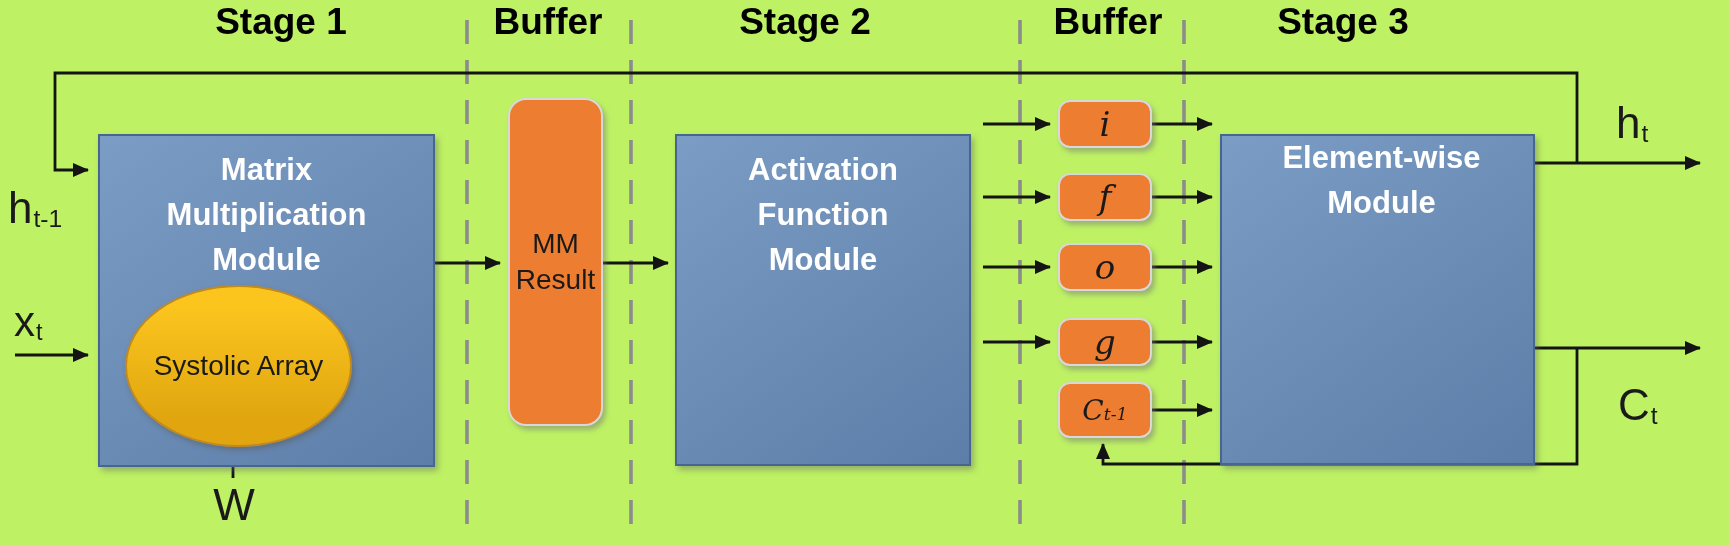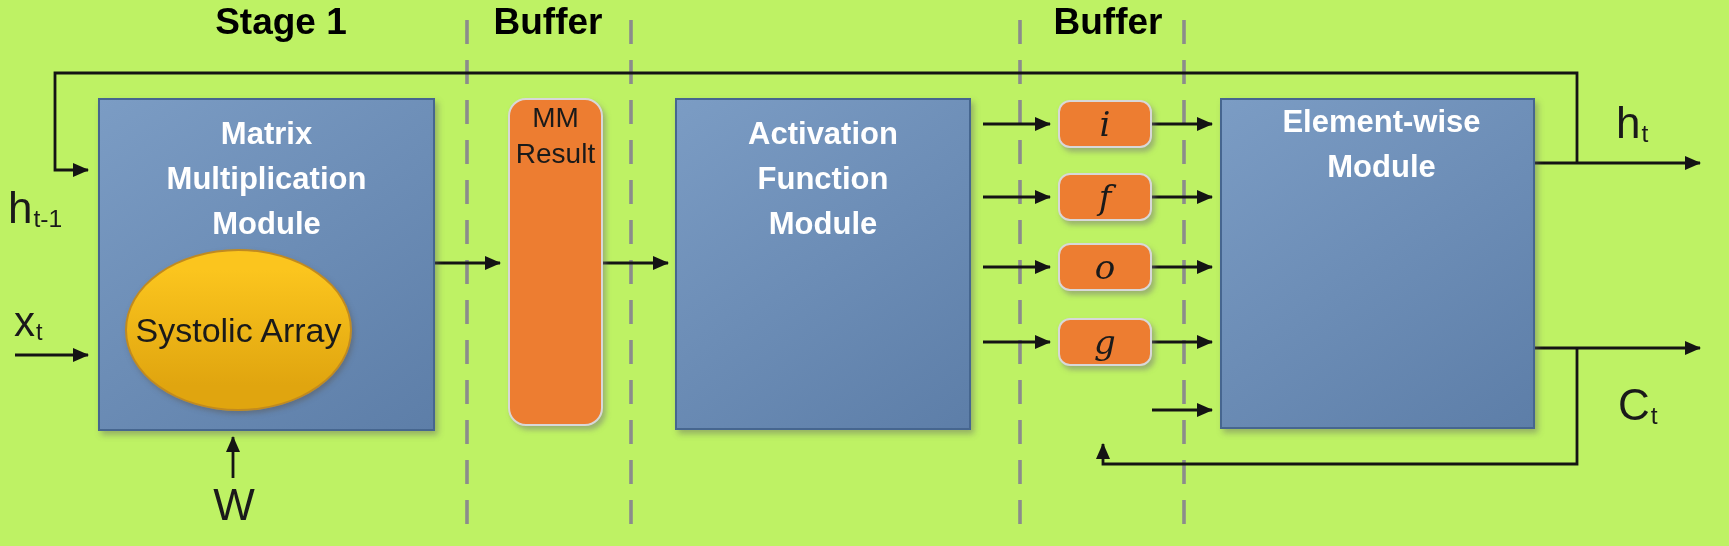--- a/index.html
+++ b/index.html
@@ -14,35 +14,35 @@
 
   svg.wires { position:absolute; left:0; top:0; z-index:1; }
   .wire  { stroke:var(--wire); stroke-width:2.8; fill:none; }
   .dashline { stroke:var(--dash); stroke-width:3.6; stroke-dasharray:24 16; fill:none; }
 
   .zone-header { position:absolute; top:1px; transform:translateX(-50%);
     font-size:37px; font-weight:bold; color:var(--header-text); white-space:nowrap; z-index:3; }
 
   .module { position:absolute; z-index:2;
     background:linear-gradient(145deg, var(--module-blue-top) 0%, var(--module-blue-bottom) 100%);
-    border:2px solid var(--module-border); box-shadow:3px 4px 6px rgba(100,100,100,.45); }
+    border:2px solid var(--module-border); box-shadow:3px 4px 6px rgba(100,100,100,.45);margin-top:36px; }
   .module-title { color:var(--module-title); font-weight:bold; font-size:31px; line-height:1.45;
     text-align:center; white-space:pre-line; padding-top:12px; }
   .module.centered { display:flex; align-items:flex-start; justify-content:center;padding-left:8px; }
   .module.centered .module-title { padding-top:0; }
 
   .ellipse { position:absolute; border-radius:50%;
     background:linear-gradient(180deg, var(--gold-top) 12%, var(--gold-bottom) 85%);
     border:2px solid var(--gold-border); box-shadow:2px 3px 5px rgba(90,90,90,.5);
     display:flex; align-items:center; justify-content:center;
-    font-size:34px; color:var(--label-text); }
+    font-size:28px; color:var(--label-text); }
 
   .obox { position:absolute; z-index:2; background:var(--orange);
     border:2px solid var(--orange-border); box-shadow:3px 4px 5px rgba(120,120,120,.5); }
-  .mm-box { border-radius:18px; display:flex; justify-content:center; }
+  .mm-box { border-radius:18px; display:flex; align-items:center; justify-content:center; }
   .mm-label { font-size:28px; line-height:1.3; text-align:center; color:var(--label-text); white-space:pre-line; }
   .cell { border-radius:12px; display:flex; align-items:center; justify-content:center; }
   .cell-label { font-family:"DejaVu Serif", serif; font-style:italic; font-size:34px; color:var(--label-text); }
   .cell-label.small { font-size:28px; }
 
   .io-label { position:absolute; z-index:3; font-size:44px;
     color:var(--label-text); white-space:nowrap; font-family:"Liberation Sans", sans-serif; }
   .io-label .sub { font-size:0.56em; position:relative; top:0.16em; margin-left:1px; }
 </style>
 </head>
@@ -85,21 +85,23 @@
     <line class="wire" x1="1152" y1="342" x2="1212" y2="342" marker-end="url(#ah)"></line>
     <line class="wire" x1="1152" y1="410" x2="1212" y2="410" marker-end="url(#ah)"></line>
 
     <line class="wire" x1="1535" y1="348" x2="1700" y2="348" marker-end="url(#ah)"></line>
 
     <polyline class="wire" points="1577,348 1577,464 1103,464 1103,444" marker-end="url(#ah)"></polyline>
   </svg>
 
   <div class="zone-header" style="left:281px">Stage 1</div>
   <div class="zone-header" style="left:548px">Buffer</div>
+  <div class="zone-header" style="left:805px">Stage 2</div>
   <div class="zone-header" style="left:1108px">Buffer</div>
+  <div class="zone-header" style="left:1343px">Stage 3</div>
 
   <div class="module" style="left:98px; top:98px; width:337px; height:333px">
     <div class="module-title">Matrix
 Multiplication
 Module</div>
     <div class="ellipse" style="left:25px; top:149px; width:227px; height:162px">Systolic Array</div>
   </div>
 
   <div class="obox mm-box" style="left:508px; top:98px; width:95px; height:328px">
     <div class="mm-label">MM
@@ -117,20 +119,23 @@
   </div>
   <div class="obox cell" style="left:1058px; top:173px; width:94px; height:48px">
     <span class="cell-label">f</span>
   </div>
   <div class="obox cell" style="left:1058px; top:243px; width:94px; height:48px">
     <span class="cell-label">o</span>
   </div>
   <div class="obox cell" style="left:1058px; top:318px; width:94px; height:48px">
     <span class="cell-label">g</span>
   </div>
+  <div class="obox cell" style="left:1058px; top:382px; width:94px; height:56px">
+    <span class="cell-label small"><span>C</span><span class="sub" style="font-size:0.62em">t-1</span></span>
+  </div>
 
   <div class="module centered" style="left:1220px; top:98px; width:315px; height:331px">
     <div class="module-title">Element-wise
 Module</div>
   </div>
 
   <div class="io-label" style="left:8px; top:183px"><span>h</span><span class="sub">t-1</span></div>
 
   <div class="io-label" style="left:14px; top:298px; font-size:42px"><span>x</span><span class="sub">t</span></div>
 

